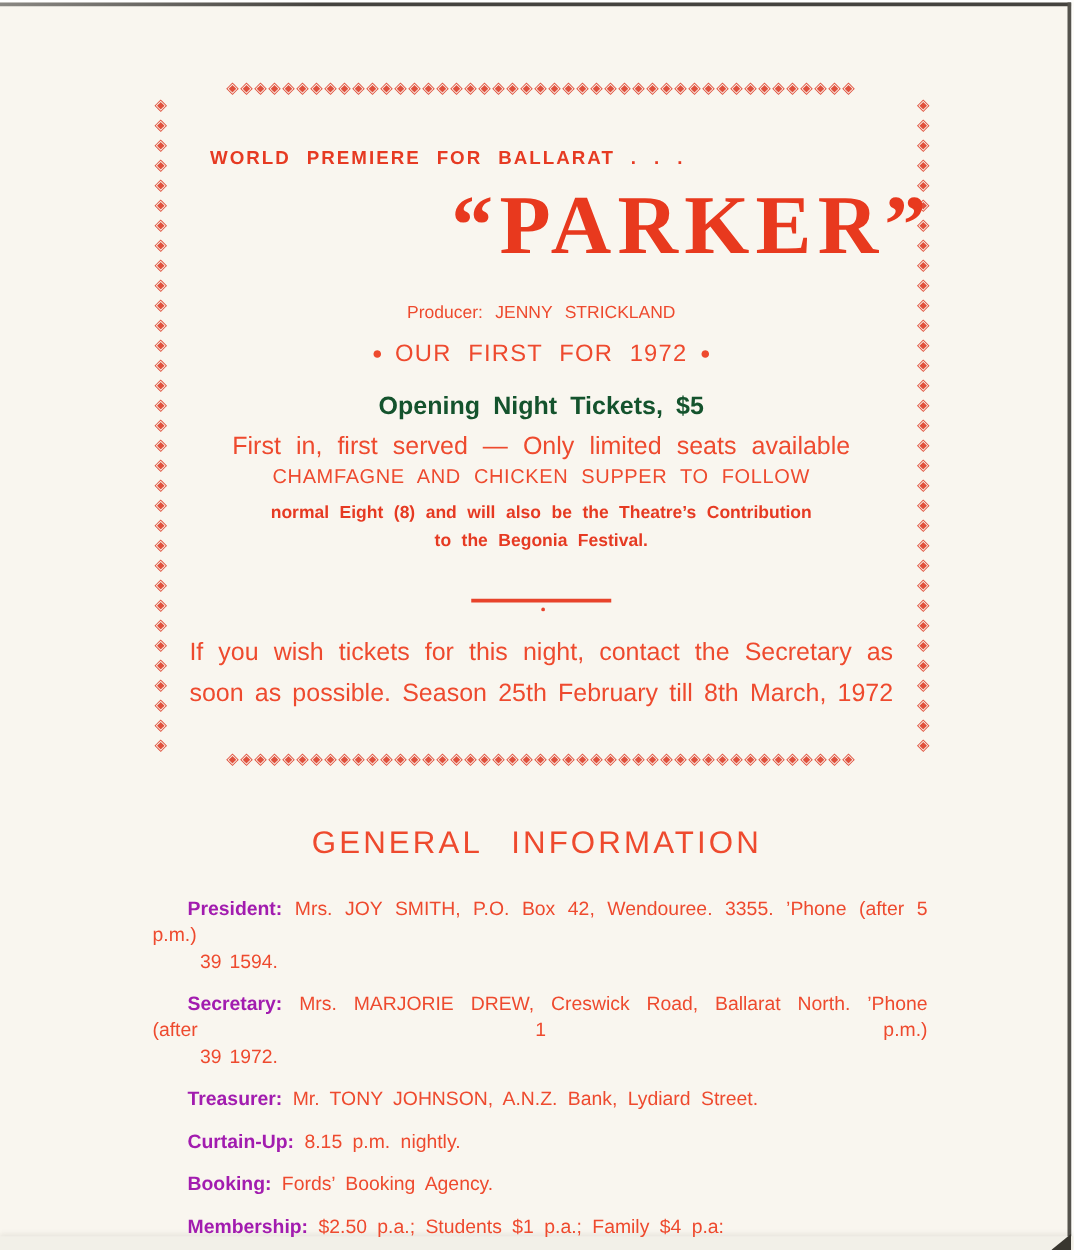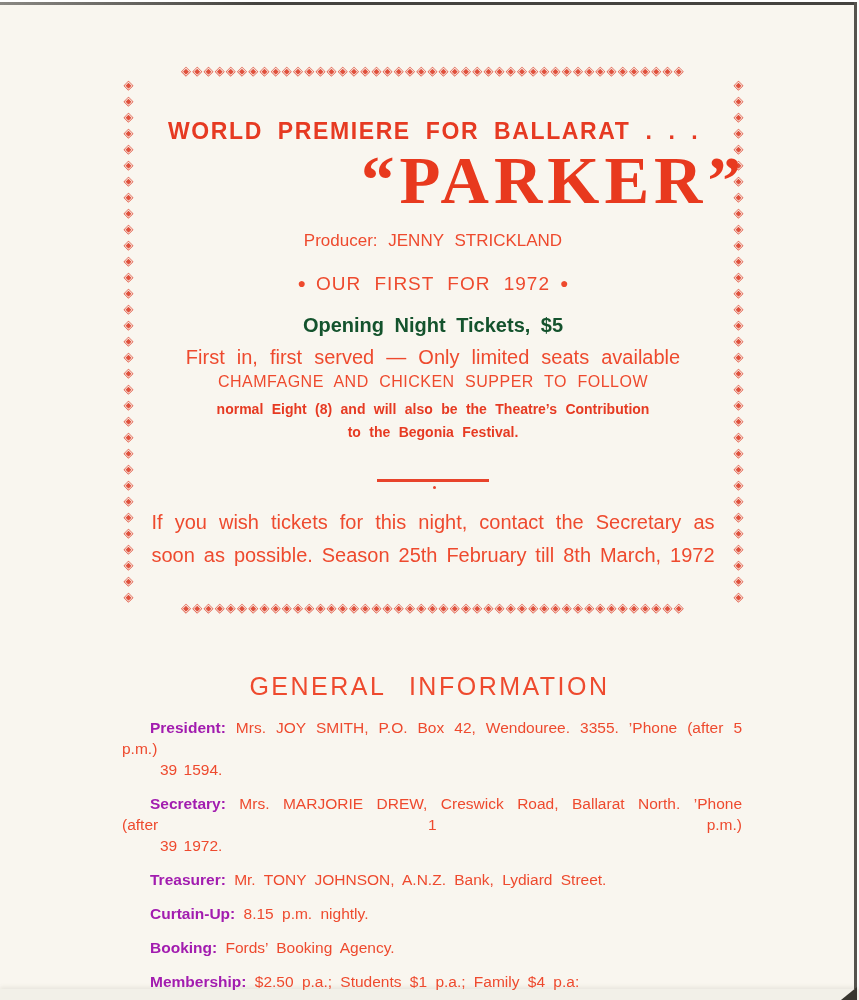--- a/index.html
+++ b/index.html
@@ -21,38 +21,38 @@
   .frame{position:absolute;left:120px;top:64px;width:626px;height:553px;}
   .b{color:#e0503c;font-family:"DejaVu Sans", sans-serif;user-select:none;}
   .b-top,.b-bottom{position:absolute;left:0;right:0;height:16px;font-size:13px;line-height:14px;letter-spacing:1.2px;text-align:center;white-space:nowrap;overflow:hidden;}
   .b-top{top:0;}
   .b-bottom{bottom:0;}
   .b-left,.b-right{position:absolute;top:13px;bottom:13px;width:16px;writing-mode:vertical-rl;text-orientation:upright;font-size:13px;line-height:16px;letter-spacing:1px;text-align:center;overflow:hidden;}
   .b-left{left:0;}
   .b-right{right:0;}
 
   .frame > .txt{position:absolute;left:0;right:0;text-align:center;}
-  .kicker{position:absolute;top:54px;left:48px;font-weight:bold;font-size:23px;letter-spacing:1.6px;word-spacing:7px;color:#e63a22;}
+  .kicker{position:absolute;top:54px;left:48px;font-weight:bold;font-size:15px;letter-spacing:1.6px;word-spacing:7px;color:#e63a22;}
   .title{position:absolute;top:78px;left:0;right:0;text-align:right;margin:0;
     font-family:"Liberation Serif", serif;font-weight:bold;font-size:67px;line-height:1.15;
     letter-spacing:5px;color:#e8391e;}
-  .producer{top:167px;font-size:17px;word-spacing:6px;color:#ee4a2e;}
+  .producer{top:177px;font-size:14px;word-spacing:6px;color:#ee4a2e;}
   .first-for{top:209px;font-size:19px;letter-spacing:1px;word-spacing:7px;color:#ee4a2e;}
   .first-for .bullet{font-size:14px;vertical-align:2px;letter-spacing:0;padding:0 10px;}
   .tickets{top:250px;font-weight:bold;font-size:20px;word-spacing:5px;color:#14532d;}
   .first-in{top:282px;font-size:20px;word-spacing:6.5px;color:#ee4a2e;}
   .supper{top:309px;font-size:16px;letter-spacing:0.5px;word-spacing:5.5px;color:#ee4a2e;}
   .season-note{top:334px;font-weight:bold;font-size:14px;line-height:23px;word-spacing:4.5px;color:#e63a22;}
   .divider{position:absolute;top:415px;left:50%;transform:translateX(-50%);width:112px;height:3px;background:#e8432b;}
   .divider::after{content:"";position:absolute;left:56px;top:7px;width:3px;height:3px;border-radius:50%;background:#e8432b;}
   .contact{position:absolute;top:442px;left:50%;transform:translateX(-50%);width:563px;font-size:20px;line-height:33px;color:#ee4a2e;}
   .jline{text-align:justify;text-align-last:justify;}
 
   
-  .gi-heading{position:absolute;top:660px;left:0;right:0;margin:12px;text-align:center;font-weight:normal;
+  .gi-heading{position:absolute;top:660px;left:0;right:0;margin:0;text-align:center;font-weight:normal;
     font-size:25px;letter-spacing:2.5px;word-spacing:14px;color:#ee4a2e;}
   .gi-list{position:absolute;top:717px;left:122px;width:620px;font-size:15.5px;line-height:21px;color:#ee4a2e;}
   .entry{margin-bottom:13px;}
   .entry .line1{word-spacing:4px;}
   .entry .line1.stretch{text-align:justify;text-align-last:justify;}
   .entry .line2{padding-left:38px;word-spacing:2px;}
   .lbl{font-weight:bold;color:#a21caf;margin-left:28px;}
 </style>
 </head>
 <body>

